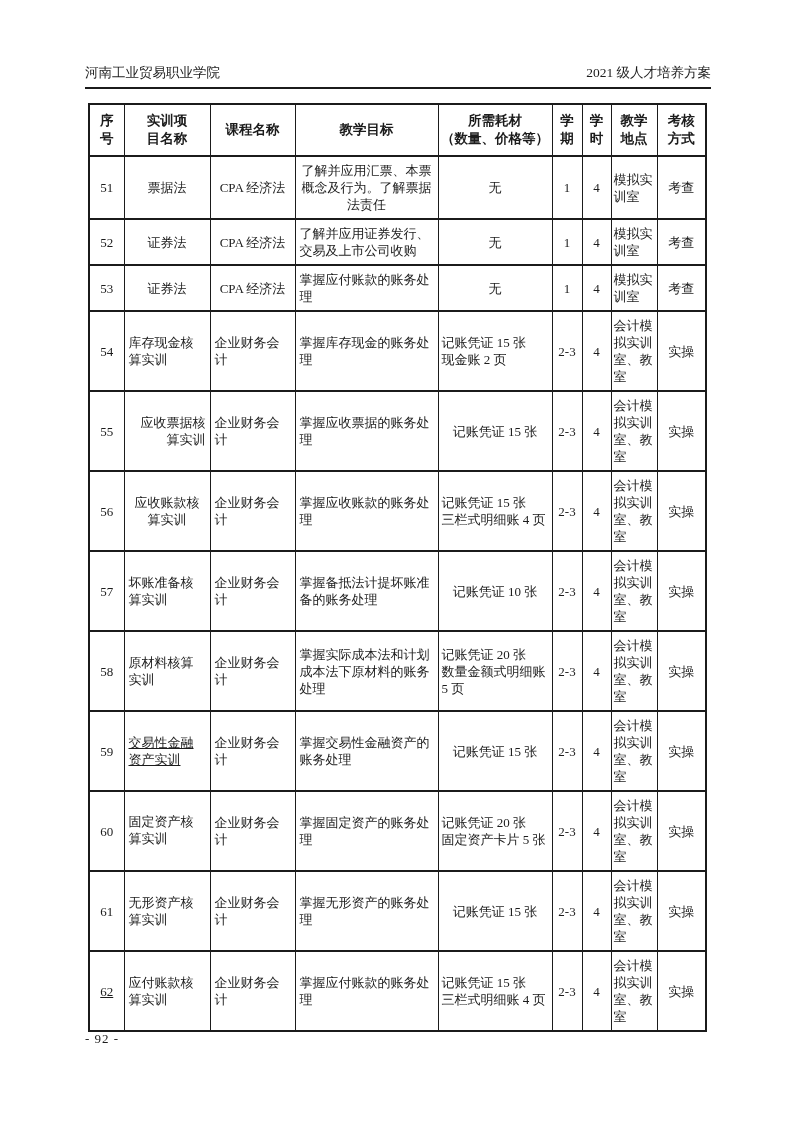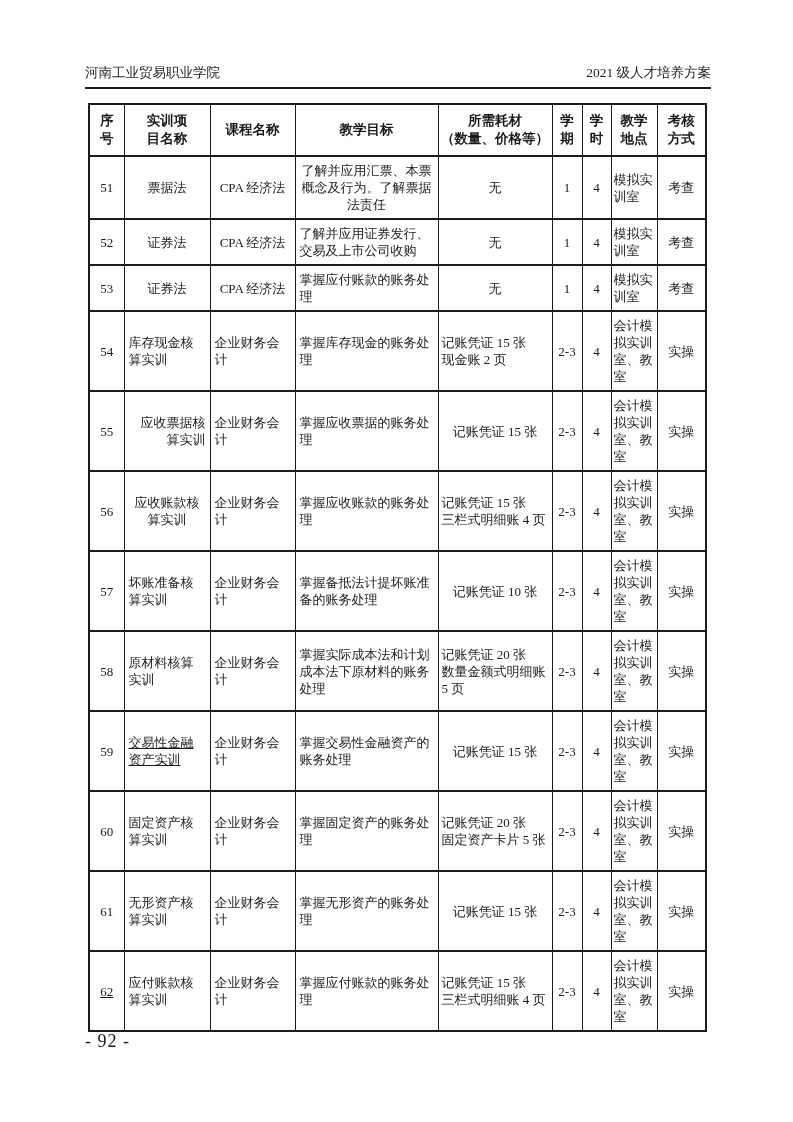--- a/index.html
+++ b/index.html
@@ -66,21 +66,21 @@
   table.training td.col-no,
   table.training td.col-semester,
   table.training td.col-hours,
   table.training td.col-assessment { text-align: center; padding-left: 1px; padding-right: 1px; }
   table.training td.col-location { text-align: left; padding-left: 2px; padding-right: 2px; }
   table.training td.col-materials { padding-left: 3px; padding-right: 3px; }
   .page-footer {
     position: absolute;
     left: 85px;
     top: 1031px;
-    font-size: 18px;
+    font-size: 13px;
     letter-spacing: 1px;
   }
 </style>
 </head>
 <body>
 
 <div class="page">
 
   <div class="doc-header">
     <span>河南工业贸易职业学院</span>
@@ -217,21 +217,21 @@
           <td class="col-course" style="text-align: left;">企业财务会计</td>
           <td class="col-objective" style="text-align: left;">掌握交易性金融资产的账务处理</td>
           <td class="col-materials" style="text-align: center;">记账凭证 15 张</td>
           <td class="col-semester" style="text-align: center;">2-3</td>
           <td class="col-hours" style="text-align: center;">4</td>
           <td class="col-location" style="text-align: left;">会计模拟实训室、教室</td>
           <td class="col-assessment" style="text-align: center;">实操</td>
         </tr>
         <tr>
           <td class="col-no" style="text-align: center;">60</td>
-          <td class="col-project" style="text-align: left;">固定资产核算实训</td>
+          <td class="col-project" style="text-align: left; font-family: Liberation Mono, monospace;">固定资产核算实训</td>
           <td class="col-course" style="text-align: left;">企业财务会计</td>
           <td class="col-objective" style="text-align: left;">掌握固定资产的账务处理</td>
           <td class="col-materials" style="text-align: left;">记账凭证 20 张
 固定资产卡片 5 张</td>
           <td class="col-semester" style="text-align: center;">2-3</td>
           <td class="col-hours" style="text-align: center;">4</td>
           <td class="col-location" style="text-align: left;">会计模拟实训室、教室</td>
           <td class="col-assessment" style="text-align: center;">实操</td>
         </tr>
         <tr>

